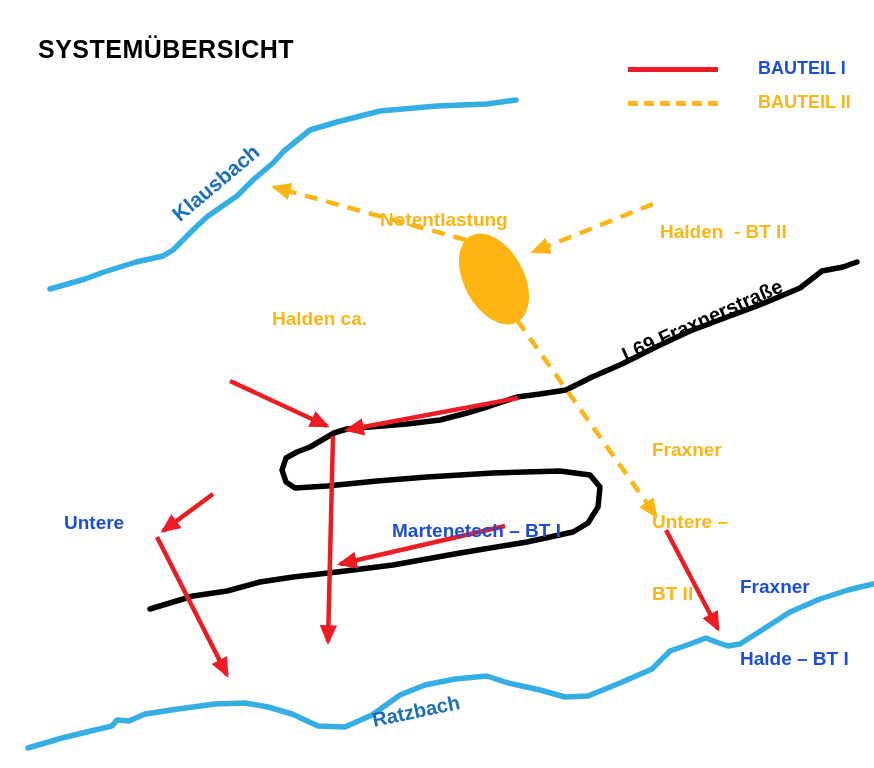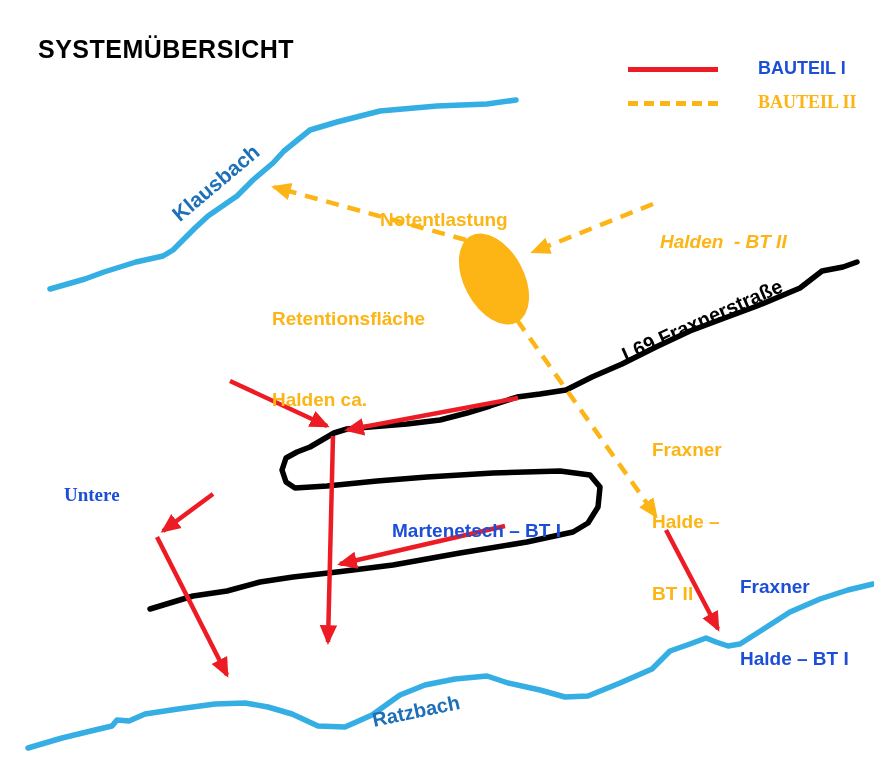--- a/index.html
+++ b/index.html
@@ -67,50 +67,49 @@
 
     <path d="M666,530 L718,629" fill="none" stroke="#ED1C24" stroke-width="4.5" marker-end="url(#arrowRed)"></path>
   </svg>
 
   <div class="lbl title">SYSTEMÜBERSICHT</div>
 
   <div class="legend-row" style="top:58px;">
     <span class="legend-swatch sw-solid"></span>
     <span class="legend-label t-red">BAUTEIL I</span>
   </div>
-  <div class="legend-row" style="top:92px;font-family:Liberation Serif, serif;">
+  <div class="legend-row" style="top:92px;">
     <span class="legend-swatch sw-dashed"></span>
     <span class="legend-label t-orange">BAUTEIL II</span>
   </div>
 
   <div class="lbl t-blue rot" style="left:216px;top:183px;font-size:21px;transform:translate(-50%,-50%) rotate(-40deg);">Klausbach</div>
 
   <div class="lbl t-blue rot" style="left:416px;top:711px;font-size:20px;transform:translate(-50%,-50%) rotate(-12deg);">Ratzbach</div>
 
   <div class="lbl t-black rot" style="left:702px;top:320px;font-size:20px;transform:translate(-50%,-50%) rotate(-24deg);">L69 Fraxnerstraße</div>
 
   <div class="lbl t-orange" style="left:380px;top:155px;">
     <div class="ln">Notentlastung</div>
   </div>
 
-  <div class="lbl t-orange" style="left:660px;top:229px;font-style:italic;">Halden  - BT II</div>
+  <div class="lbl t-orange" style="left:660px;top:219px;">Halden  - BT II</div>
 
   <div class="lbl t-orange lh27" style="left:272px;top:251px;">
-    <div class="ln">Retentionsfläche</div>
     <div class="ln">Halden ca.</div>
   </div>
 
   <div class="lbl t-orange lh24" style="left:652px;top:390px;">
     <div class="ln">Fraxner</div>
-    <div class="ln">Halde –</div>
+    <div class="ln">Untere –</div>
     <div class="ln">BT II</div>
   </div>
 
 
-  <div class="lbl t-red lh24" style="left:64px;top:435px;font-family:Liberation Serif, serif;">
+  <div class="lbl t-red lh24" style="left:64px;top:463px;">
     <div class="ln">Untere</div>
   </div>
 
   <div class="lbl t-red" style="left:392px;top:518px;">Martenetsch – BT I</div>
 
   <div class="lbl t-red lh24" style="left:740px;top:527px;">
     <div class="ln">Fraxner</div>
     <div class="ln">Halde – BT I</div>
   </div>
 

